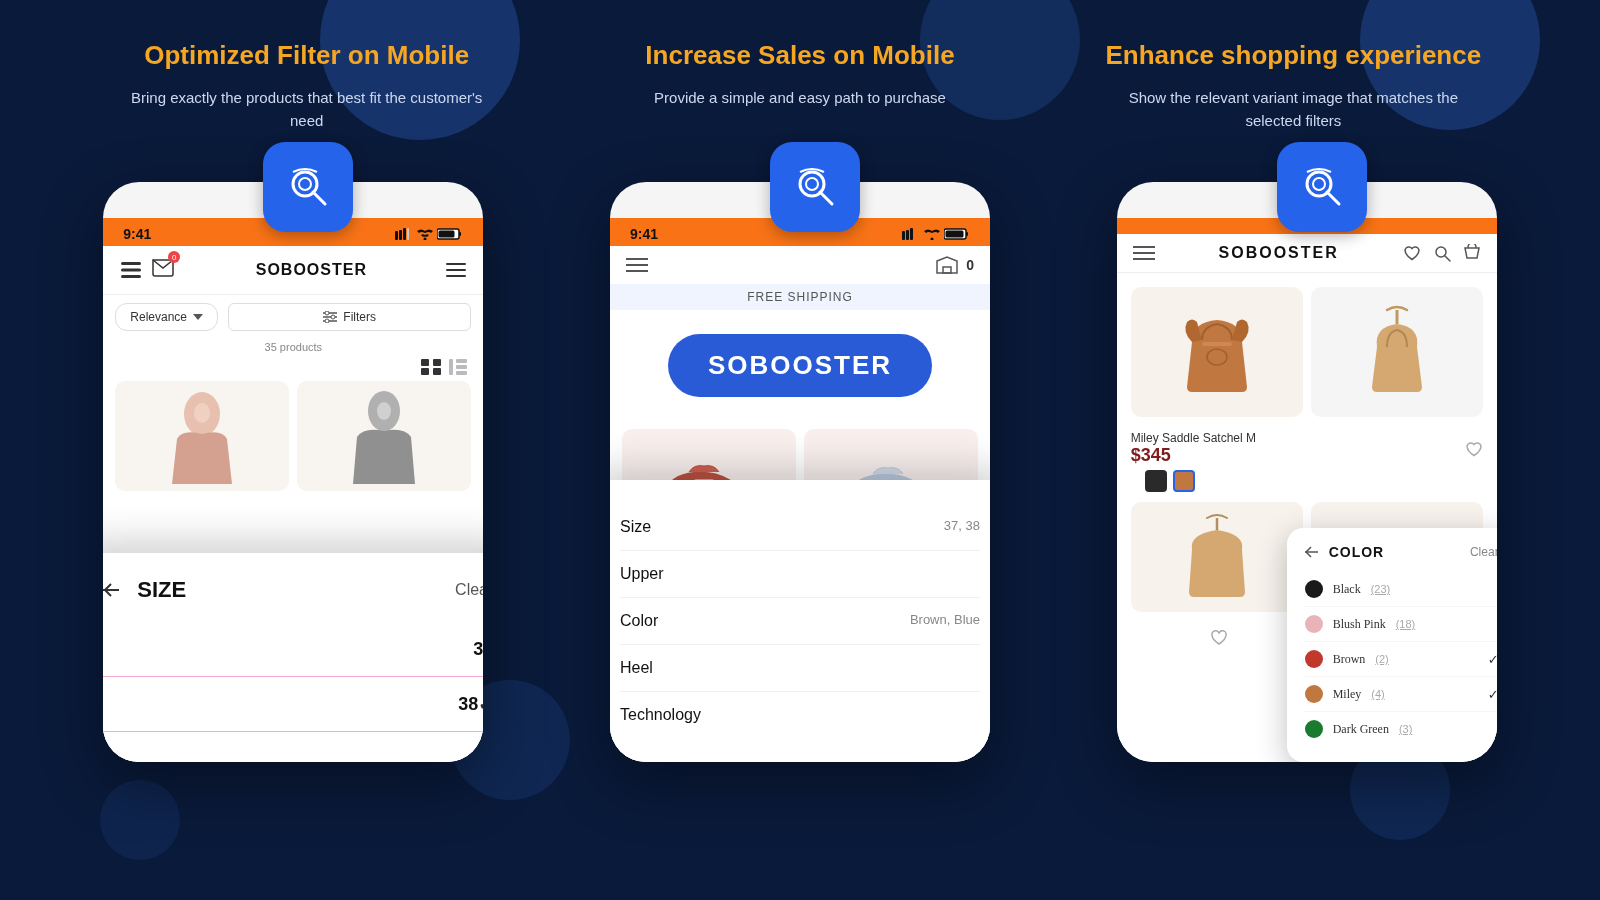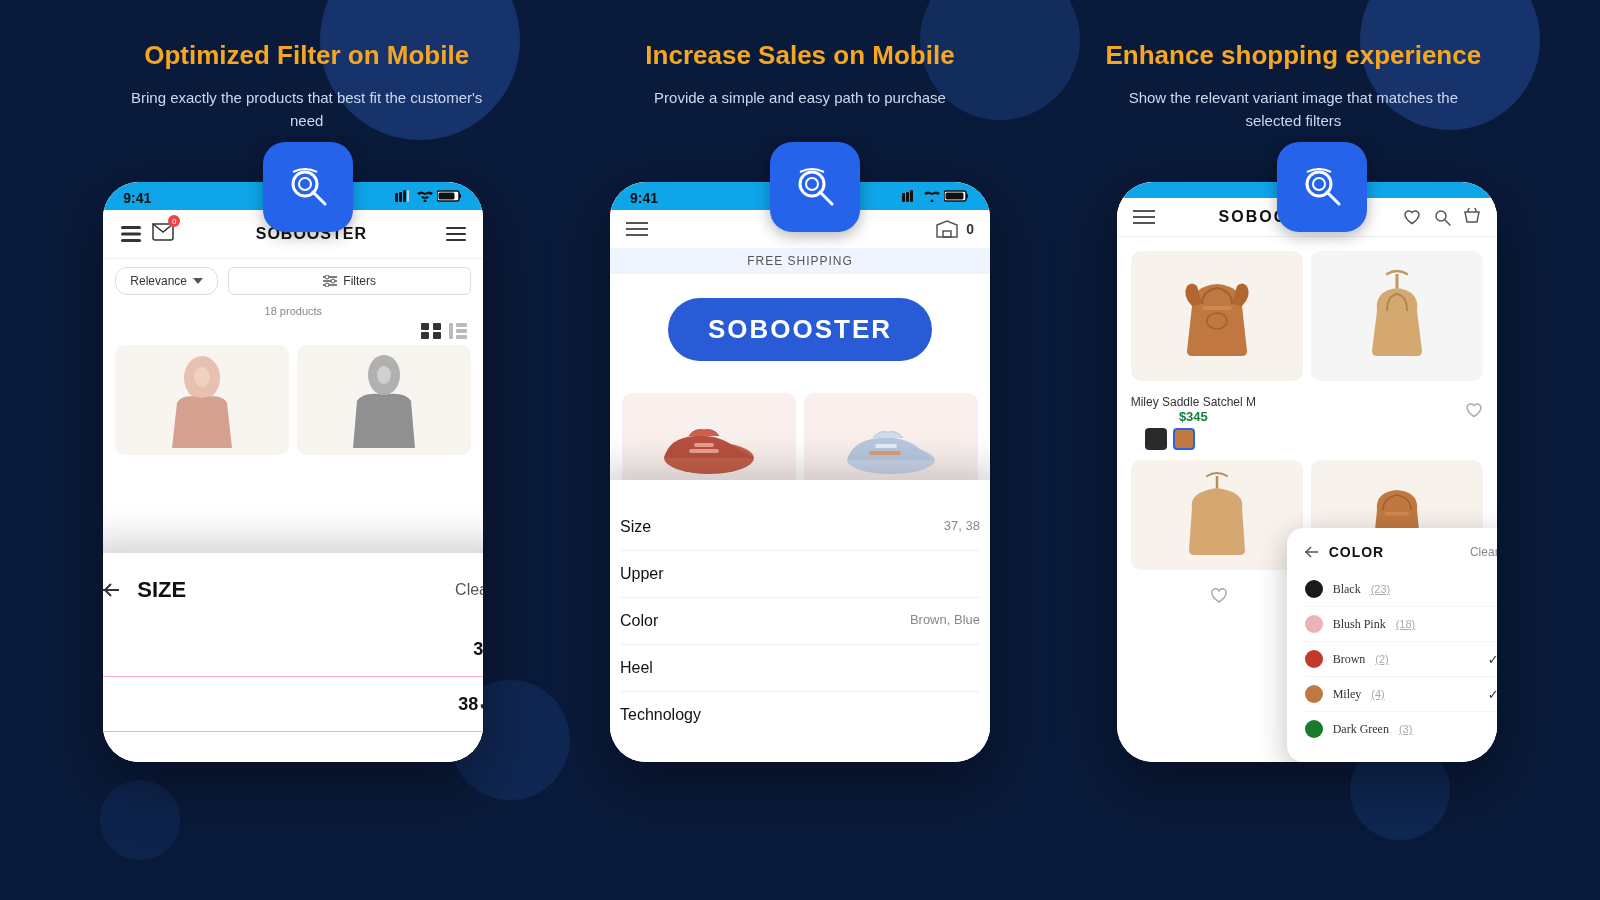--- a/index.html
+++ b/index.html
@@ -93,23 +93,24 @@
       overflow: hidden;
       position: relative;
       margin-top: 30px;
       box-shadow: 0 20px 60px rgba(0,0,0,0.4);
     }
 
     
     .status-bar {
       display: flex;
       justify-content: space-between;
-      align-items: flex-start;
+      align-items: center;
       padding: 8px 20px 4px;
-      background: #0ea5e9;
+      background: #f97316;
+      margin-top: 36px;
     }
     .status-time {
       font-size: 14px;
       font-weight: 600;
       color: #111;
     }
     .status-icons {
       display: flex;
       gap: 4px;
       align-items: center;
@@ -350,23 +351,23 @@
       display: flex;
       align-items: center;
       justify-content: center;
       position: relative;
     }
     .product-name {
       font-size: 12px;
       color: #333;
     }
     .product-price {
-      font-size: 13px;
+      font-size: 18px;
       font-weight: 600;
-      color: #15803d;
+      color: #7f1d1d;
     }
     .color-swatches {
       display: flex;
       gap: 6px;
       padding: 4px 14px 6px;
     }
     .swatch {
       width: 22px;
       height: 22px;
       border-radius: 4px;
@@ -547,21 +548,21 @@
                 <line x1="0" y1="2" x2="14" y2="2" stroke="#555" stroke-width="1.5"></line>
                 <line x1="0" y1="6" x2="14" y2="6" stroke="#555" stroke-width="1.5"></line>
                 <line x1="0" y1="10" x2="14" y2="10" stroke="#555" stroke-width="1.5"></line>
                 <circle cx="4" cy="2" r="2" fill="white" stroke="#555" stroke-width="1"></circle>
                 <circle cx="10" cy="6" r="2" fill="white" stroke="#555" stroke-width="1"></circle>
                 <circle cx="4" cy="10" r="2" fill="white" stroke="#555" stroke-width="1"></circle>
               </svg>
             <span>Filters</span>
           </div>
         </div>
-        <div class="products-count">18 products</div>
+        <div class="products-count">35 products</div>
         <div class="view-toggle">
           <svg width="20" height="16" viewBox="0 0 20 16">
               <rect x="0" y="0" width="8" height="7" rx="1" fill="#333"></rect>
               <rect x="12" y="0" width="8" height="7" rx="1" fill="#333"></rect>
               <rect x="0" y="9" width="8" height="7" rx="1" fill="#333"></rect>
               <rect x="12" y="9" width="8" height="7" rx="1" fill="#333"></rect>
             </svg>
           <svg width="18" height="16" viewBox="0 0 18 16">
               <rect x="0" y="0" width="4" height="16" rx="1" fill="#bbb"></rect>
               <rect x="7" y="0" width="11" height="4" rx="1" fill="#bbb"></rect>
@@ -763,21 +764,21 @@
 
             <svg width="90" height="100" viewBox="0 0 90 100">
               <path d="M25 45 Q22 25 45 22 Q68 25 65 45 L70 85 Q70 90 65 90 H25 Q20 90 20 85 Z" fill="#d4a870"></path>
               <path d="M35 45 Q35 30 45 28 Q55 30 55 45" fill="none" stroke="#b08850" stroke-width="2"></path>
               <line x1="45" y1="22" x2="45" y2="8" stroke="#c09860" stroke-width="3"></line>
               <path d="M35 8 Q45 2 55 8" fill="none" stroke="#c09860" stroke-width="2.5" stroke-linecap="round"></path>
             </svg>
           </div>
         </div>
 
-        <div style="padding:0 14px;text-align:center;">
+        <div style="padding:0 14px;">
           <div style="display:flex;justify-content:space-between;align-items:center;">
             <div>
               <div class="product-name">Miley Saddle Satchel M</div>
               <div class="product-price">$345</div>
             </div>
             <svg width="18" height="18" viewBox="0 0 18 18">
                 <path d="M9 15.5 C9 15.5 2 11 2 6 A4 4 0 0 1 9 4.5 A4 4 0 0 1 16 6 C16 11 9 15.5 9 15.5Z" fill="none" stroke="#aaa" stroke-width="1.5"></path>
               </svg>
           </div>
 

